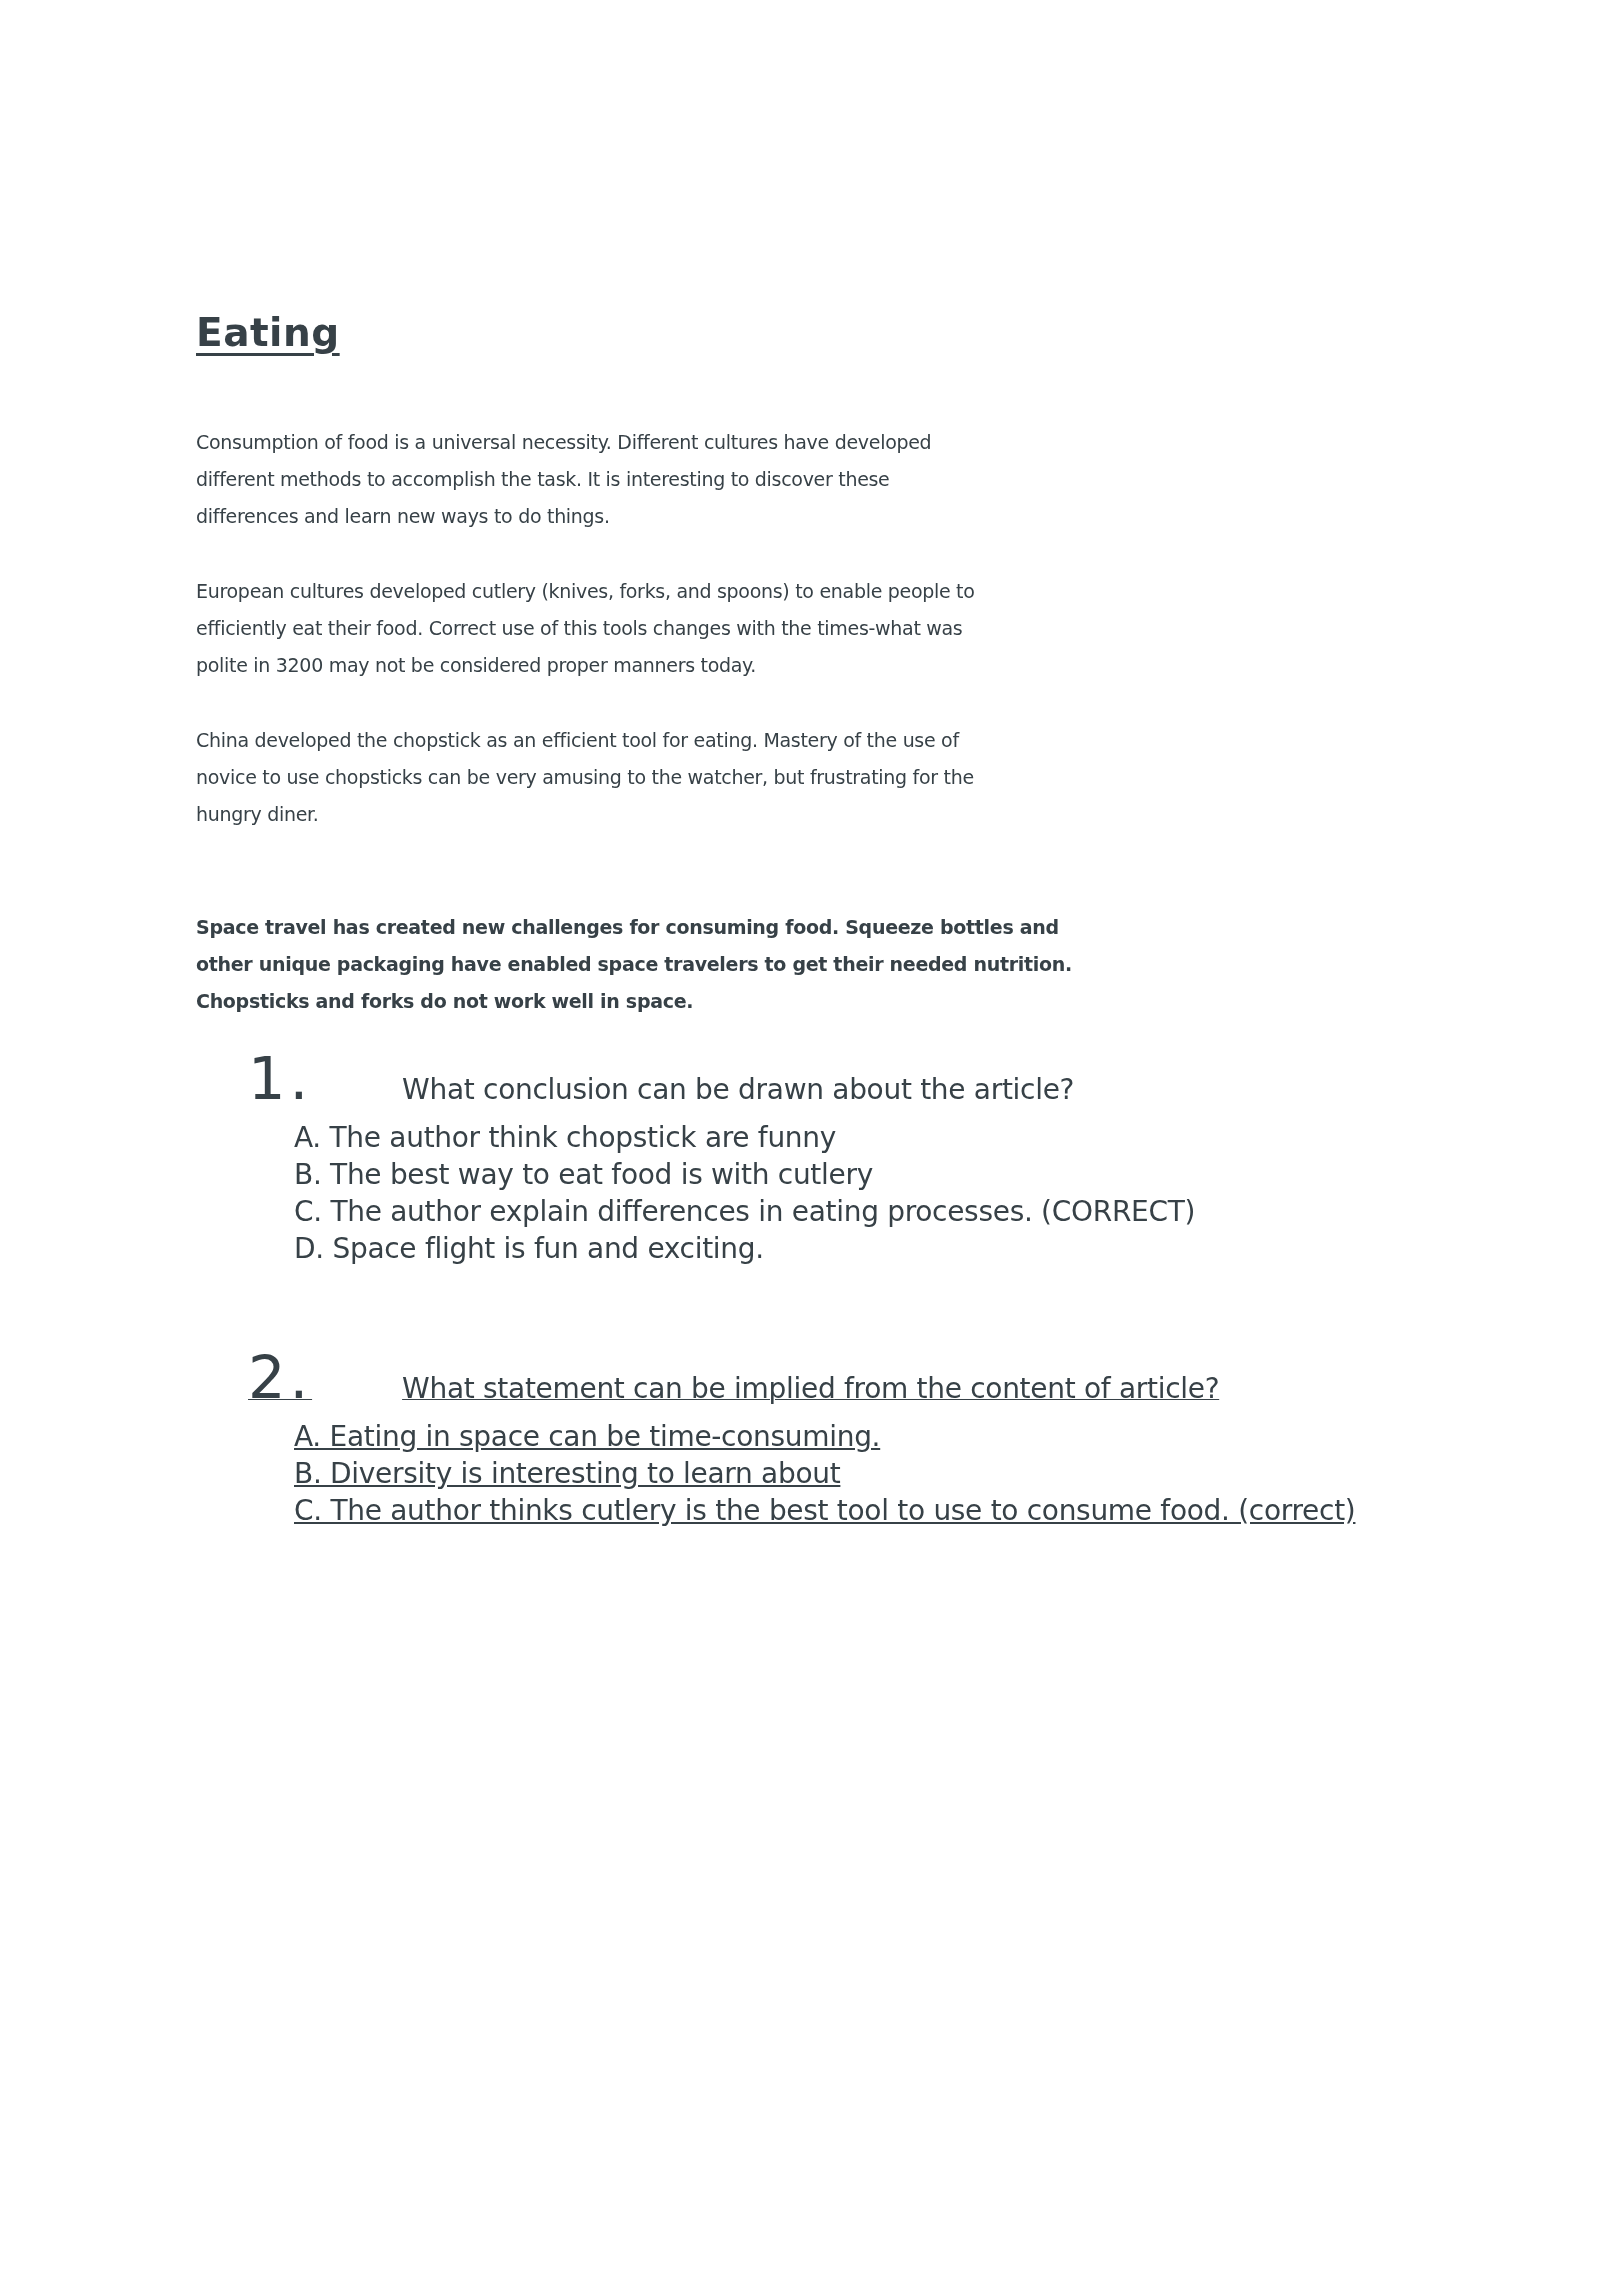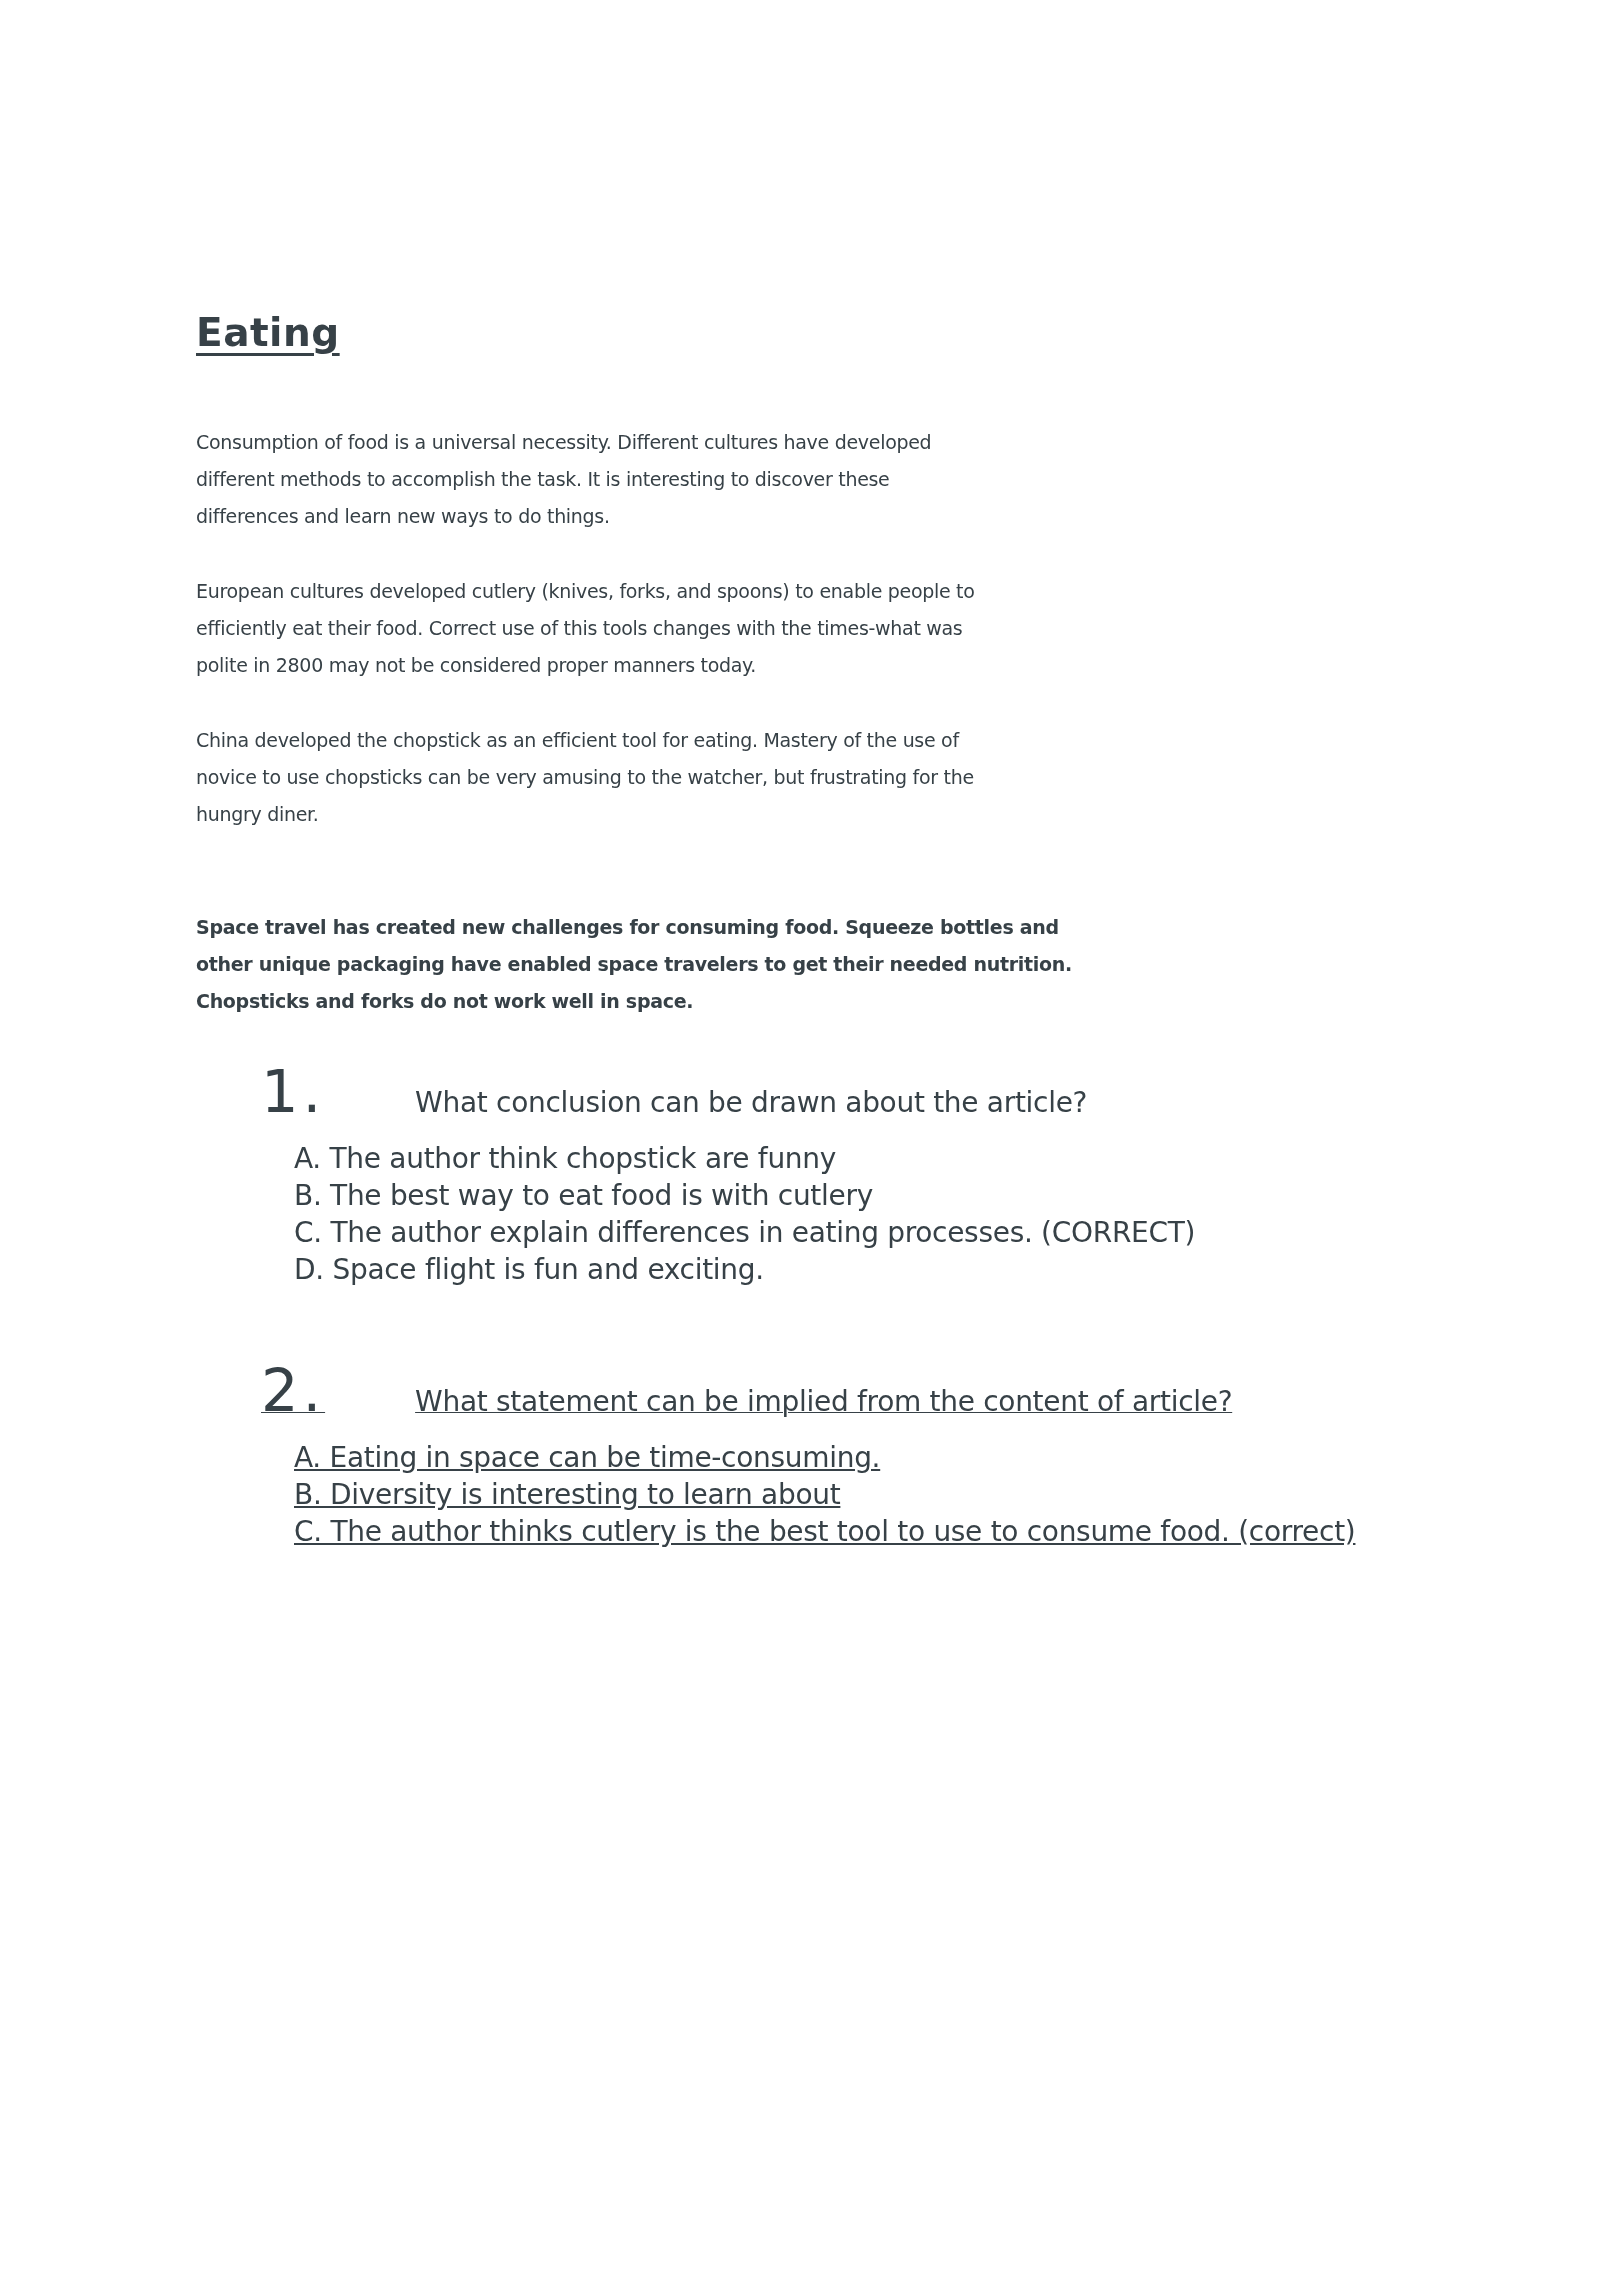--- a/index.html
+++ b/index.html
@@ -47,21 +47,21 @@
 
   .question {
     position: absolute;
     left: 245px;
   }
   .q1 { top: 1043px; }
   .q2 { top: 1342px; text-decoration: underline; }
 
   .q-head {
     white-space: nowrap;
-    margin: 16px;
+    margin: 3px;
   }
   .q-number {
     font-size: 59px;
     line-height: 65px;
     letter-spacing: 3.9px;
   }
   .q-text {
     font-size: 28px;
     margin-left: 90px;
     letter-spacing: -0.3px;
@@ -87,21 +87,21 @@
 
   <p class="para para-1">
     <span class="line">Consumption of food is a universal necessity. Different cultures have developed</span>
     <span class="line">different methods to accomplish the task. It is interesting to discover these</span>
     <span class="line">differences and learn new ways to do things.</span>
   </p>
 
   <p class="para para-2">
     <span class="line">European cultures developed cutlery (knives, forks, and spoons) to enable people to</span>
     <span class="line">efficiently eat their food. Correct use of this tools changes with the times-what was</span>
-    <span class="line">polite in 2800 may not be considered proper manners today.</span>
+    <span class="line">polite in 3200 may not be considered proper manners today.</span>
   </p>
 
   <p class="para para-3">
     <span class="line">China developed the chopstick as an efficient tool for eating. Mastery of the use of</span>
     <span class="line">novice to use chopsticks can be very amusing to the watcher, but frustrating for the</span>
     <span class="line">hungry diner.</span>
   </p>
 
   <p class="para para-4">
     <span class="line">Space travel has created new challenges for consuming food. Squeeze bottles and</span>

